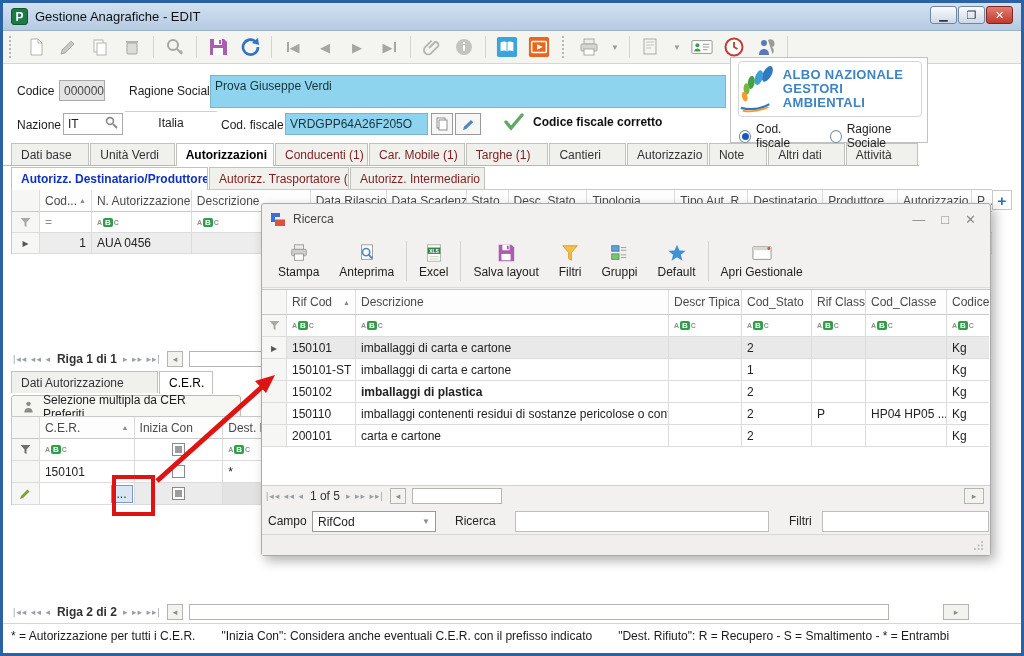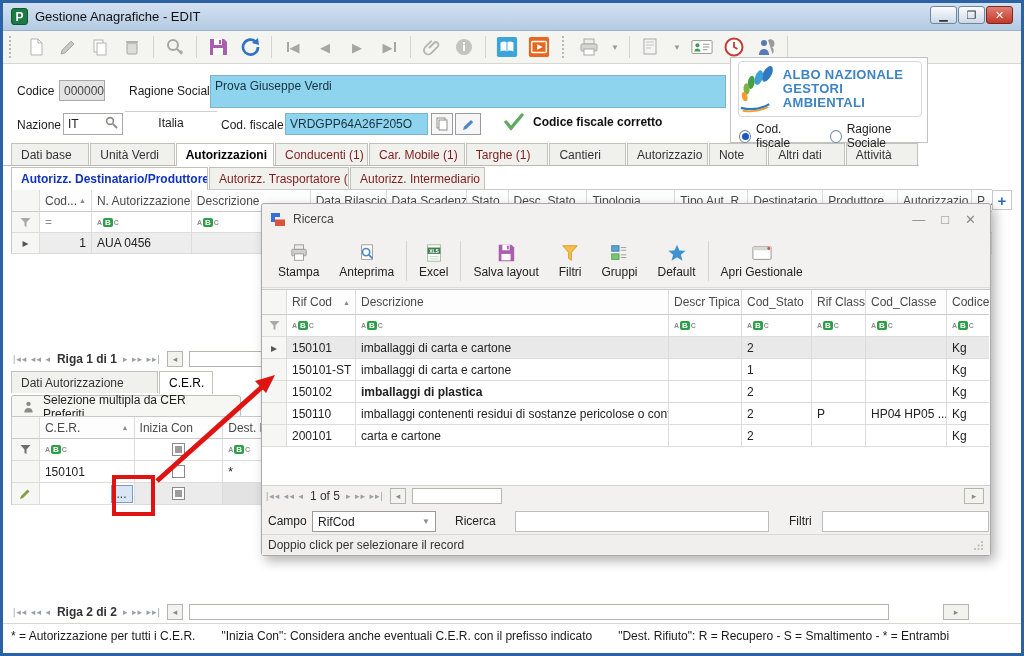--- a/index.html
+++ b/index.html
@@ -661,21 +661,20 @@
         <span>RifCod</span>
         <span style="color:#8a8a86;font-size:8px;">▼</span>
       </div>
       <span class="r" style="left:193px;top:5px;">Ricerca</span>
       <div class="r fld" style="left:253px;top:2px;width:254px;height:21px;"></div>
       <span class="r" style="left:527px;top:5px;">Filtri</span>
       <div class="r fld" style="left:560px;top:2px;width:167px;height:21px;"></div>
     </div>
 
     <div class="pstatus" style="position:absolute;left:0;bottom:0;width:728px;">
-      <span>Doppio click per selezionare il record</span>
       <svg width="10" height="10" style="margin-left:auto;">
           <circle cx="8" cy="2" r="1" fill="#b5b5b0"></circle>
           <circle cx="8" cy="5.5" r="1" fill="#b5b5b0"></circle>
           <circle cx="4.5" cy="5.5" r="1" fill="#b5b5b0"></circle>
           <circle cx="8" cy="9" r="1" fill="#b5b5b0"></circle>
           <circle cx="4.5" cy="9" r="1" fill="#b5b5b0"></circle>
           <circle cx="1" cy="9" r="1" fill="#b5b5b0"></circle>
         </svg>
     </div>
   </div>

